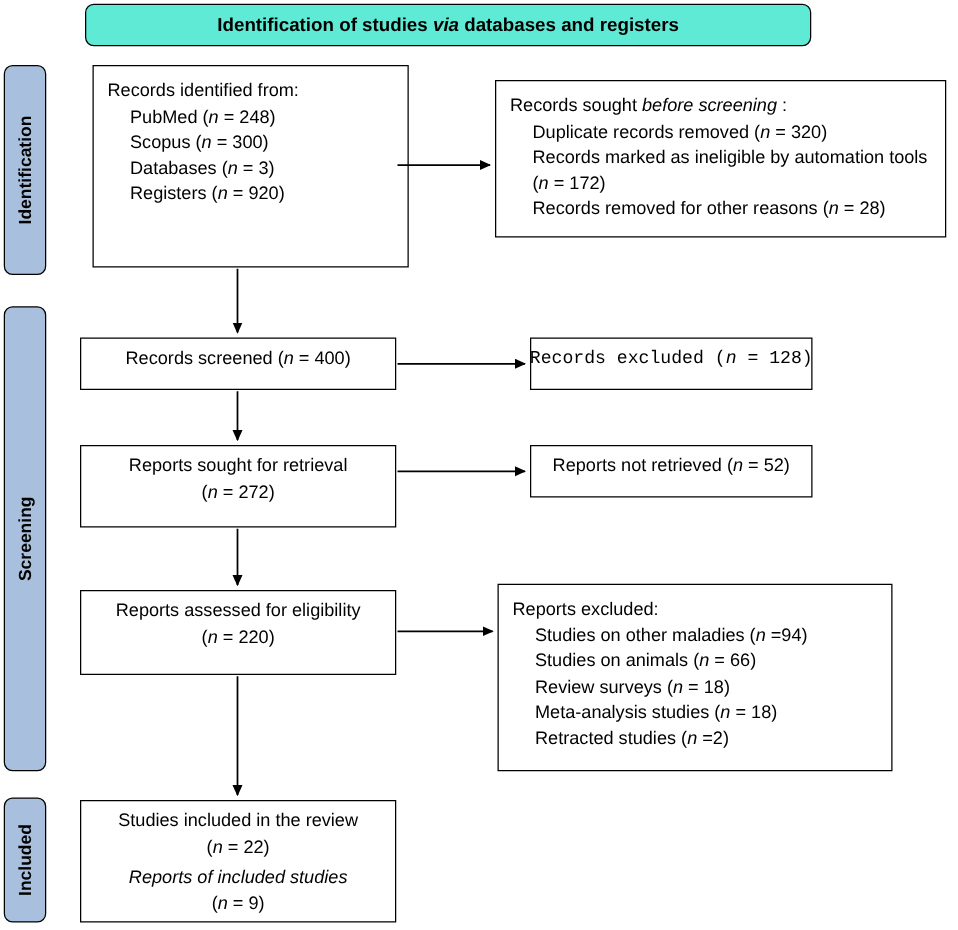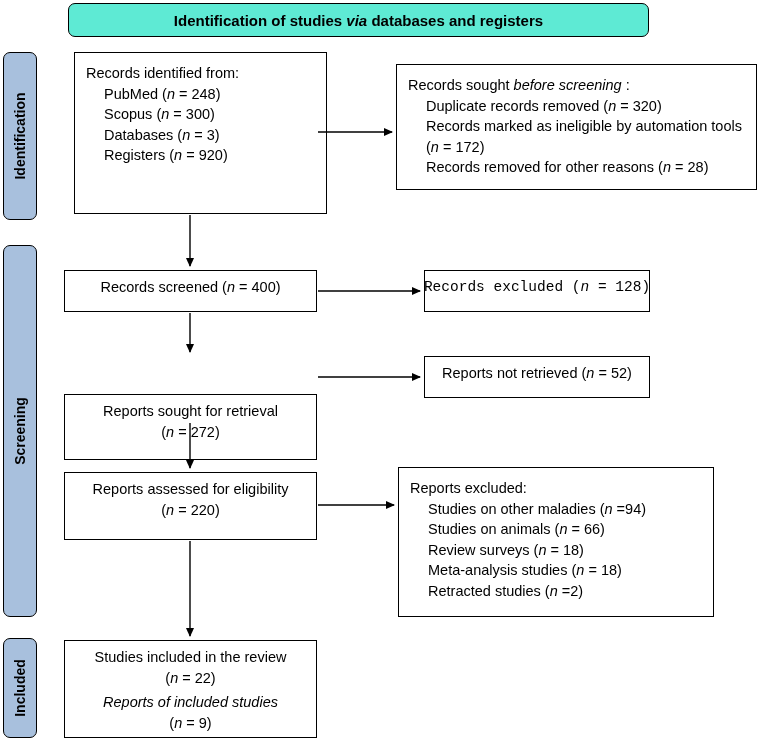--- a/index.html
+++ b/index.html
@@ -125,21 +125,21 @@
       <div class="ln">Records screened (<i>n</i> = 400)</div>
     </div>
   </div>
 
   <div class="box" style="left:424px; top:270px; width:226px; height:42px;font-family:Liberation Mono, monospace;">
     <div class="inner center">
       <div class="ln">Records excluded (<i>n</i> = 128)</div>
     </div>
   </div>
 
-  <div class="box" style="left:64px; top:356px; width:253px; height:66px;margin-top:38px;">
+  <div class="box" style="left:64px; top:356px; width:253px; height:66px;">
     <div class="inner center">
       <div class="ln">Reports sought for retrieval</div>
       <div class="ln">(<i>n</i> = 272)</div>
     </div>
   </div>
 
   <div class="box" style="left:424px; top:356px; width:226px; height:42px;">
     <div class="inner center">
       <div class="ln">Reports not retrieved (<i>n</i> = 52)</div>
     </div>

